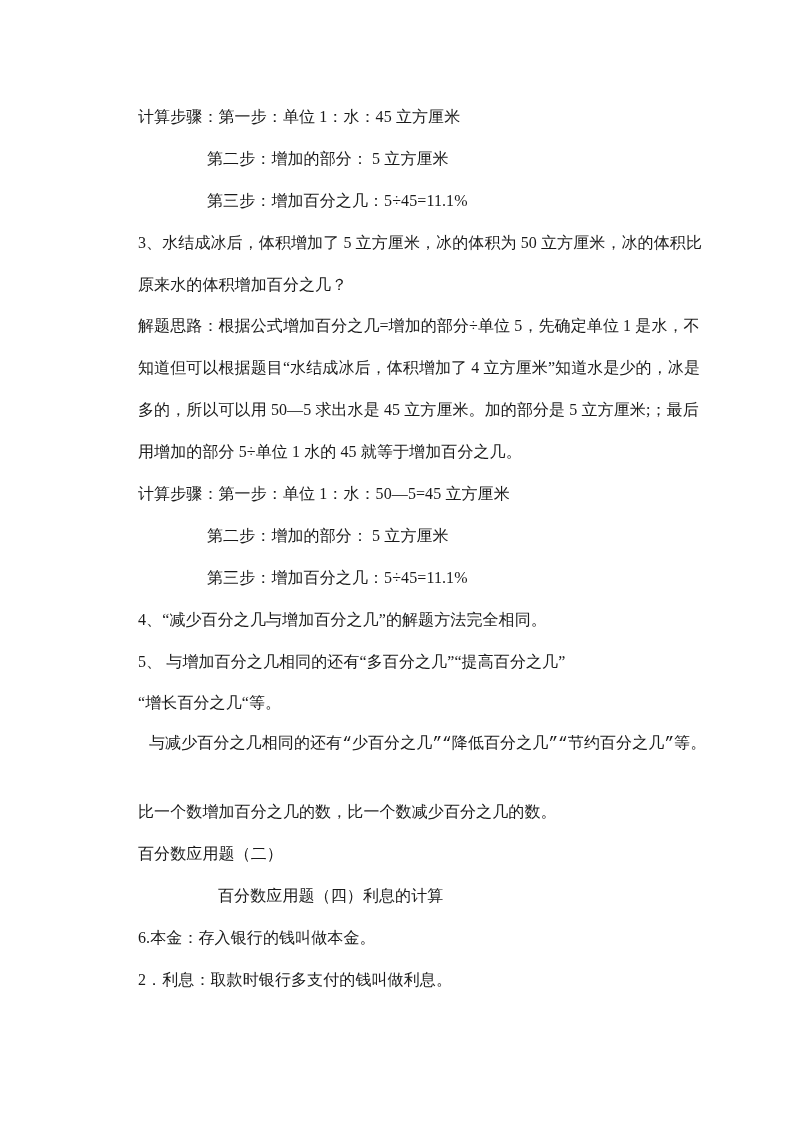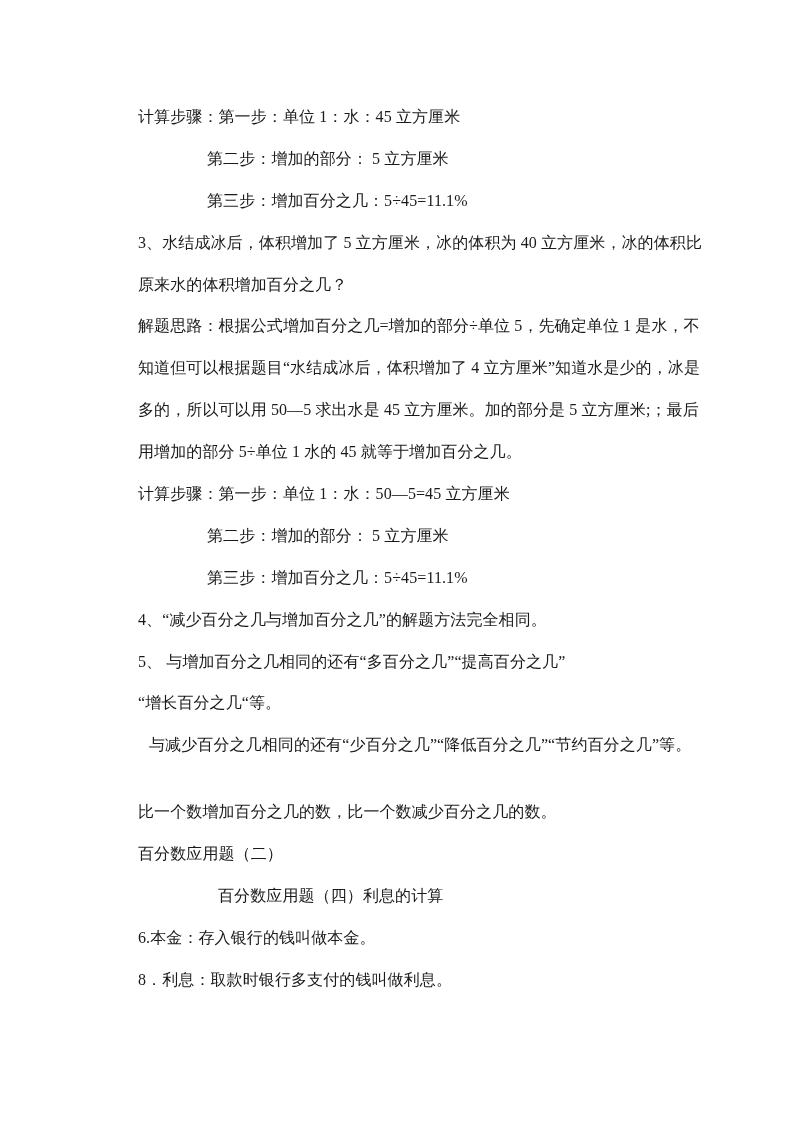--- a/index.html
+++ b/index.html
@@ -36,33 +36,33 @@
   }
 </style>
 </head>
 <body>
 
 <div class="page">
   <div class="content" id="doc-body" style="color: rgb(26, 26, 26);">
       <div class="line">计算步骤：第一步：单位 1：水：45 立方厘米</div>
       <div class="line" style="padding-left: 69px;">第二步：增加的部分： 5 立方厘米</div>
       <div class="line" style="padding-left: 69px;">第三步：增加百分之几：5÷45=11.1%</div>
-      <div class="line">3、水结成冰后，体积增加了 5 立方厘米，冰的体积为 40 立方厘米，冰的体积比</div>
+      <div class="line">3、水结成冰后，体积增加了 5 立方厘米，冰的体积为 50 立方厘米，冰的体积比</div>
       <div class="line">原来水的体积增加百分之几？</div>
       <div class="line">解题思路：根据公式增加百分之几=增加的部分÷单位 5，先确定单位 1 是水，不</div>
       <div class="line">知道但可以根据题目“水结成冰后，体积增加了 4 立方厘米”知道水是少的，冰是</div>
       <div class="line">多的，所以可以用 50—5 求出水是 45 立方厘米。加的部分是 5 立方厘米;；最后</div>
       <div class="line">用增加的部分 5÷单位 1 水的 45 就等于增加百分之几。</div>
       <div class="line">计算步骤：第一步：单位 1：水：50—5=45 立方厘米</div>
       <div class="line" style="padding-left: 69px;">第二步：增加的部分： 5 立方厘米</div>
       <div class="line" style="padding-left: 69px;">第三步：增加百分之几：5÷45=11.1%</div>
       <div class="line">4、“减少百分之几与增加百分之几”的解题方法完全相同。</div>
       <div class="line">5、 与增加百分之几相同的还有“多百分之几”“提高百分之几”</div>
       <div class="line">“增长百分之几“等。</div>
-      <div class="line" style="padding-left: 11px;">与减少百分之几相同的还有“少百分之几”“降低百分之几”“节约百分之几”等。</div>
+      <div class="line" style="padding-left: 11px; font-family: Liberation Mono, monospace;">与减少百分之几相同的还有“少百分之几”“降低百分之几”“节约百分之几”等。</div>
       <div class="line blank"></div>
       <div class="line">比一个数增加百分之几的数，比一个数减少百分之几的数。</div>
       <div class="line">百分数应用题（二）</div>
       <div class="line" style="padding-left: 80px;">百分数应用题（四）利息的计算</div>
       <div class="line">6.本金：存入银行的钱叫做本金。</div>
-      <div class="line">8．利息：取款时银行多支付的钱叫做利息。</div>
+      <div class="line">2．利息：取款时银行多支付的钱叫做利息。</div>
     </div>
 </div>
 
 </body></html>

